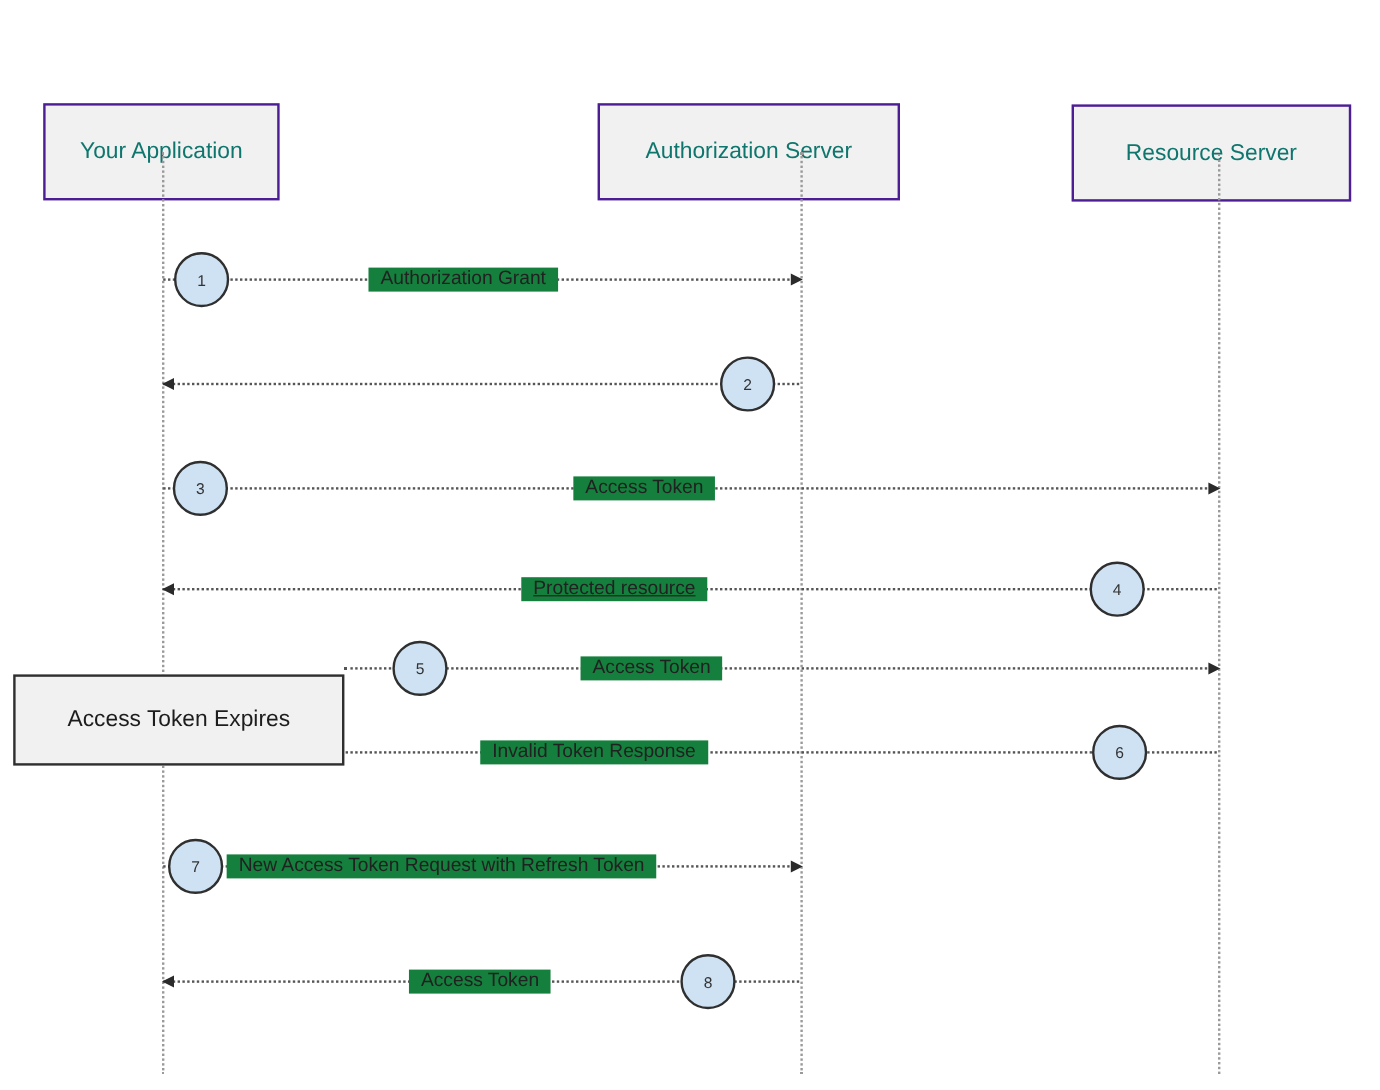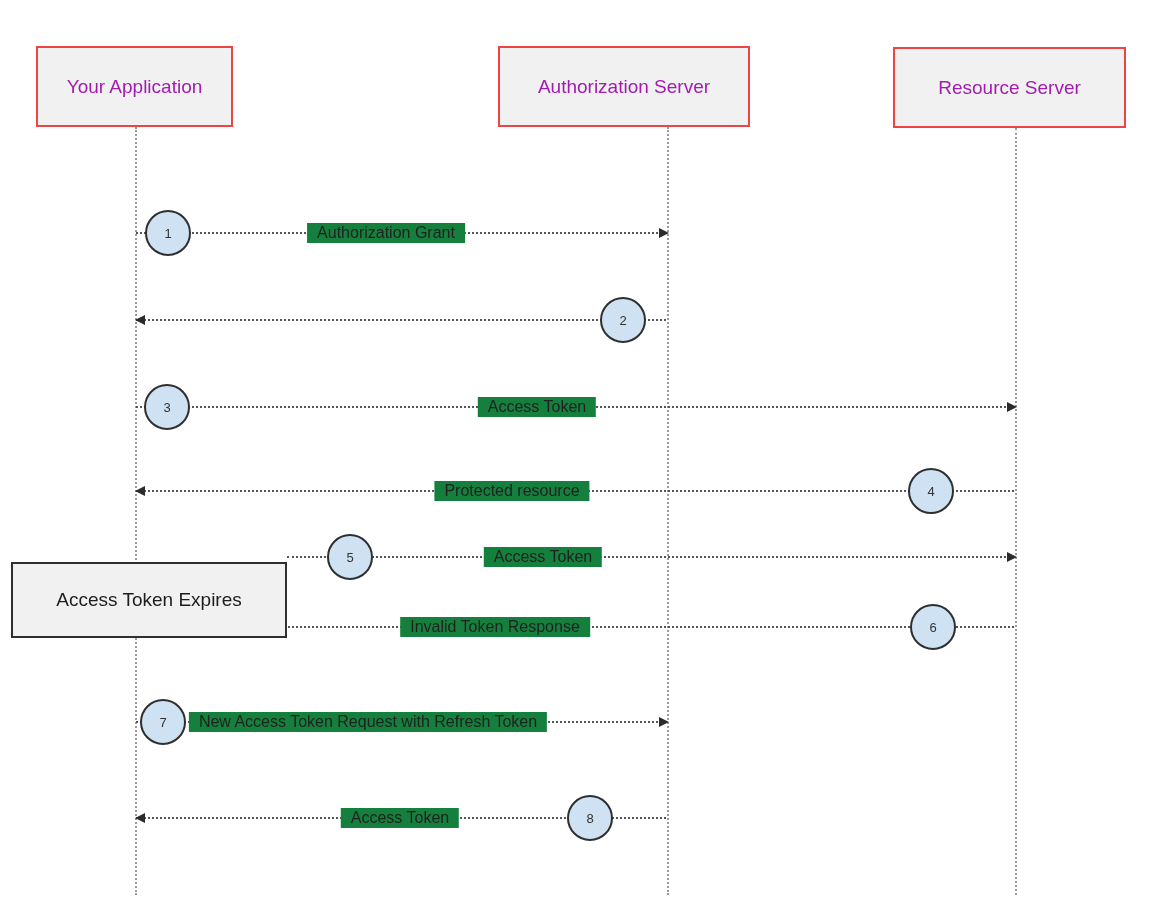--- a/index.html
+++ b/index.html
@@ -2,22 +2,22 @@
 <html><head>
 <meta charset="utf-8">
 <style>
   html,body{margin:0;padding:0;background:#fff;}
   .canvas{
     position:relative;width:1150px;height:908px;background:#ffffff;
     font-family:"Liberation Sans", sans-serif;overflow:hidden;
   }
   .actor{
     position:absolute;display:flex;align-items:center;justify-content:center;
-    background:#f1f1f1;border:2px solid #ef4444;box-sizing:border-box;
-    font-size:19px;color:#a21caf;text-align:center;
+    background:#f1f1f1;border:2px solid #4c1d95;box-sizing:border-box;
+    font-size:19px;color:#0f766e;text-align:center;margin-top:40px;
   }
   .lifeline{
     position:absolute;width:0;border-left:2px dotted #9a9a9a;
   }
   .note{
     position:absolute;display:flex;align-items:center;justify-content:center;
     background:#f1f1f1;border:2px solid #2f2f2f;box-sizing:border-box;
     font-size:19px;color:#1d1d1d;z-index:4;
   }
   .row{position:absolute;height:46px;}
@@ -95,21 +95,21 @@
     </div>
     <div class="msg-label" style="left:401px;">Access Token</div>
   </div>
 
   <div class="row" style="left:136px;top:468px;width:880px;">
     <div class="msg-line"></div>
     <div class="arrow-left"></div>
     <div class="step" style="left:772px;">
       <span>4</span>
     </div>
-    <div class="msg-label" style="left:376px;">Protected resource</div>
+    <div class="msg-label" style="left:376px;text-decoration:underline;">Protected resource</div>
   </div>
 
   <div class="row" style="left:287px;top:534px;width:729px;">
     <div class="msg-line"></div>
     <div class="arrow-right"></div>
     <div class="step" style="left:40px;">
       <span>5</span>
     </div>
     <div class="msg-label" style="left:256px;">Access Token</div>
   </div>

